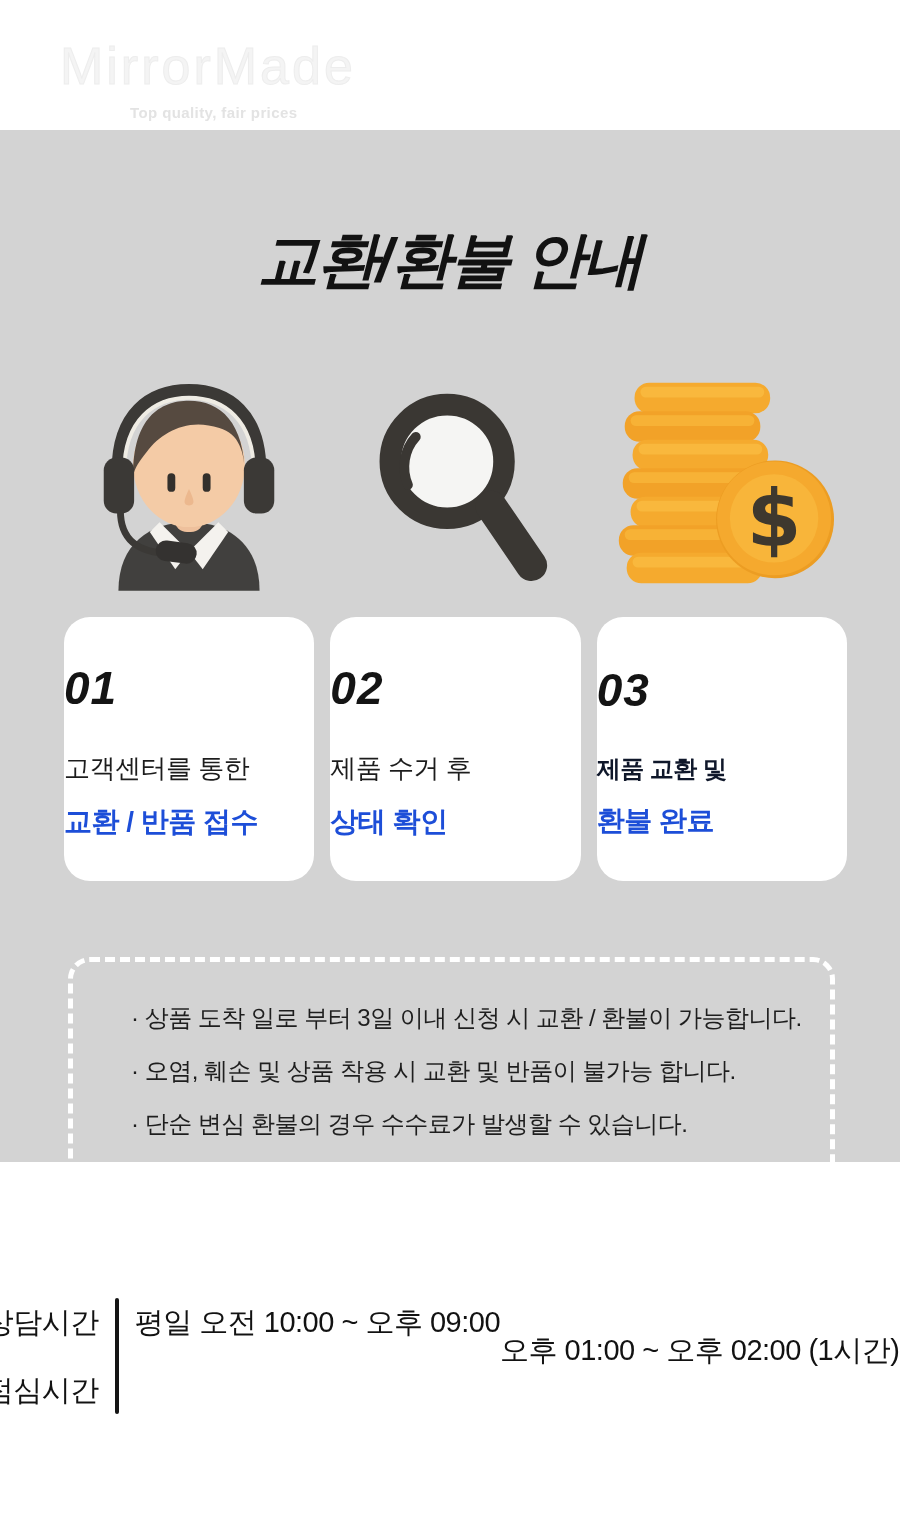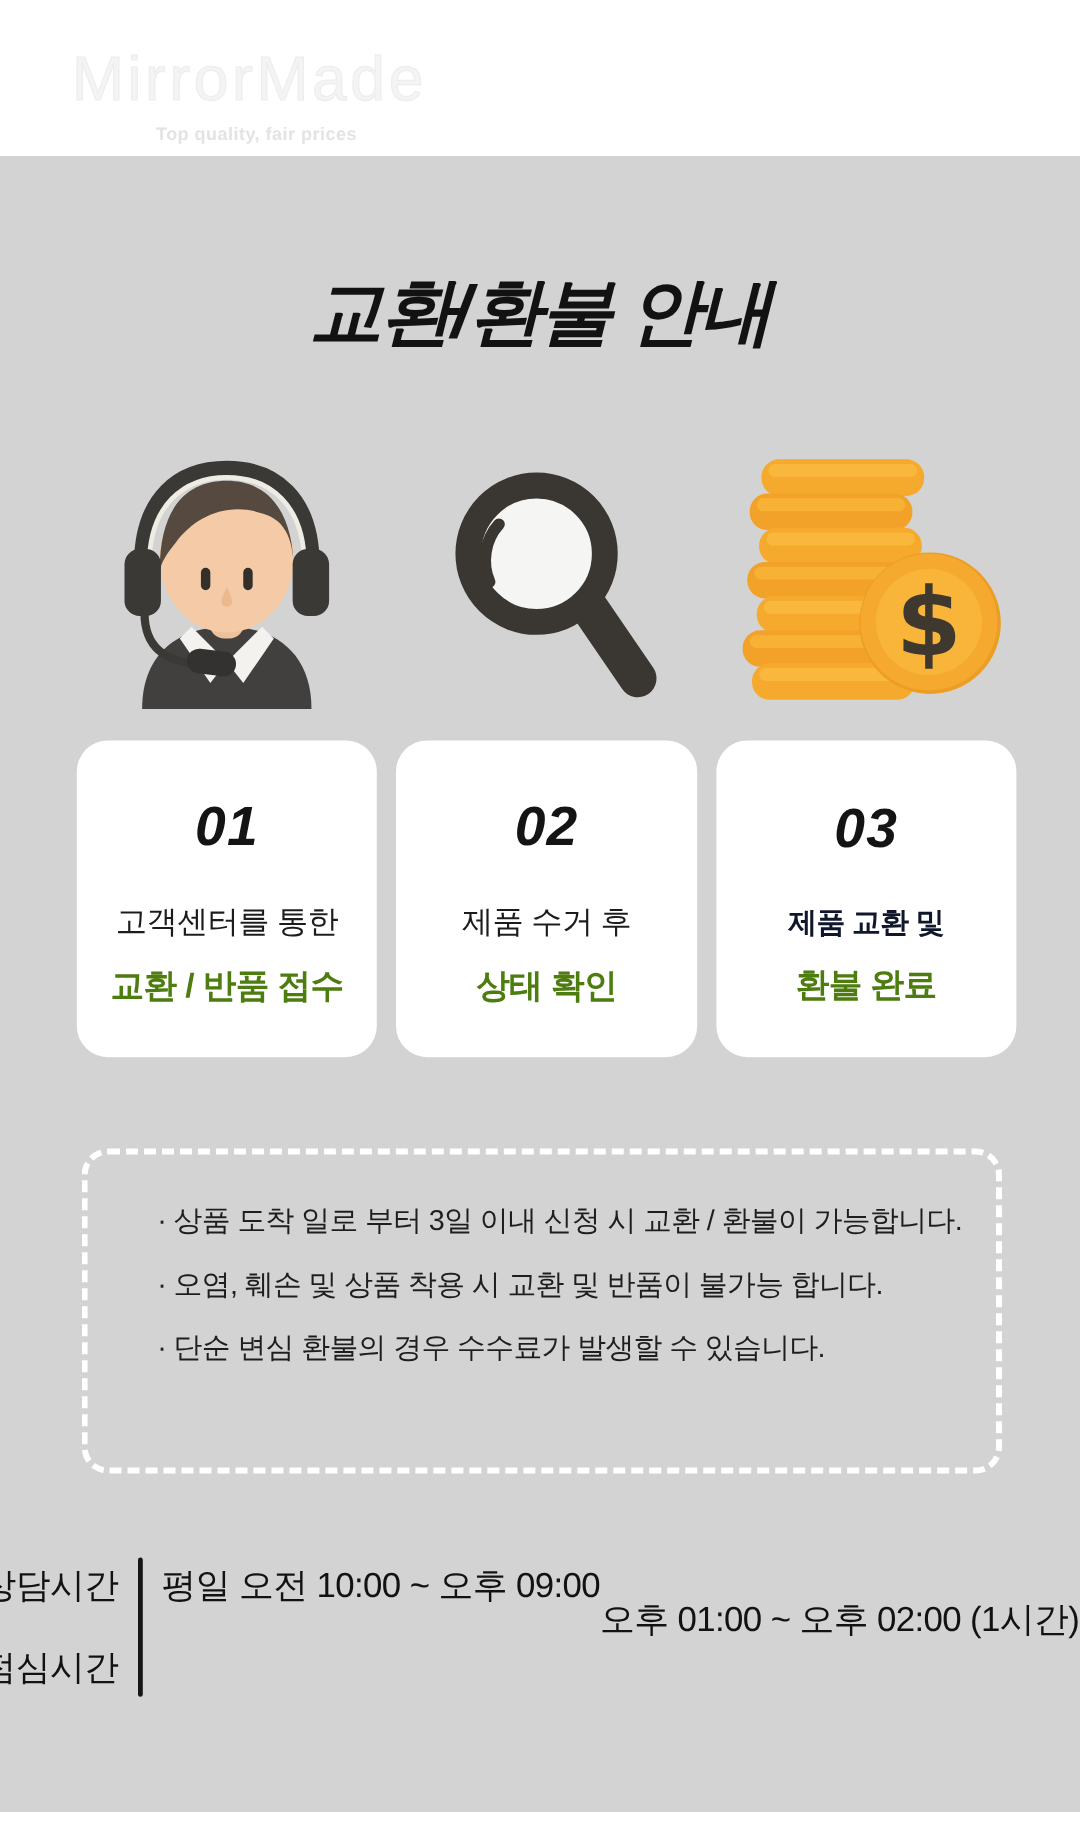--- a/index.html
+++ b/index.html
@@ -24,21 +24,21 @@
   }
   .tagline {
     position: absolute; left: 130px; top: 104px;
     font-size: 15px; font-weight: 700; letter-spacing: 0.4px;
     color: #e3e3e3;
   }
 
   
   .main {
     position: absolute; top: 130px; left: 0;
-    width: 100%; height: 1380px;
+    width: 100%; height: 1032px;
     background: #d3d3d3;
   }
 
   .title {
     position: absolute; top: 90px; left: 0; width: 100%;
     text-align: center;
     font-size: 61px; font-weight: 800; font-style: italic;
     letter-spacing: -2px; color: #121212;
   }
 
@@ -49,29 +49,29 @@
   }
   .icon-cell { flex: 1; display: flex; align-items: center; justify-content: center; }
 
   
   .cards-row {
     position: absolute; top: 487px; left: 64px; right: 53px;
     display: flex; gap: 16px;
   }
   .card {
     flex: 1; height: 264px; background: #ffffff; border-radius: 26px;
-    display: flex; flex-direction: column; align-items: center; justify-content: center;
+    display: flex; flex-direction: column; align-items: flex-start; justify-content: center;
     padding-top: 4px;
   }
   .card-number {
     font-size: 46px; font-weight: 800; font-style: italic;
     letter-spacing: 1px; color: #141414; margin-bottom: 36px;
   }
   .card-line1 { font-size: 26px; font-weight: 500; color: #1c1c1c; margin-bottom: 17px; letter-spacing: -0.5px; }
-  .card-line2 { font-size: 28px; font-weight: 800; color: #4d7c0f; letter-spacing: -0.5px; }
+  .card-line2 { font-size: 28px; font-weight: 800; color: #1d4ed8; letter-spacing: -0.5px; }
   .card-line1.bold { font-size: 24px; font-weight: 800; color: #0f172a; }
 
   
   .notes-box {
     position: absolute; top: 827px; left: 68px;
     width: 767px; height: 271px;
     border: 5px dashed #ffffff; border-radius: 22px;
     padding: 43px 20px 0 58px;
   }
   .note {

